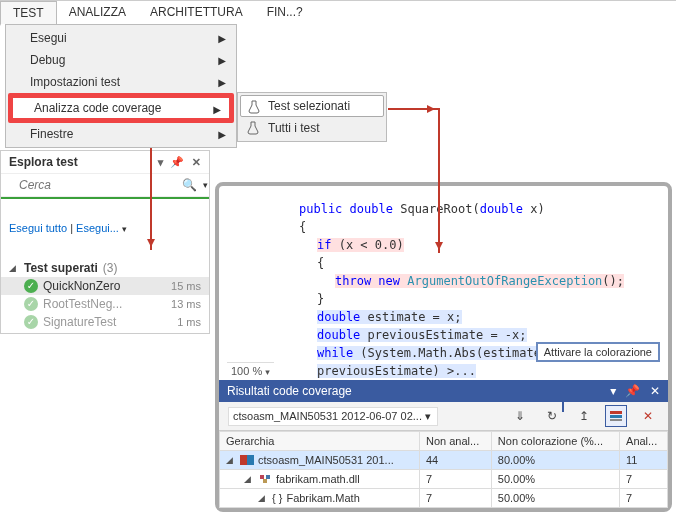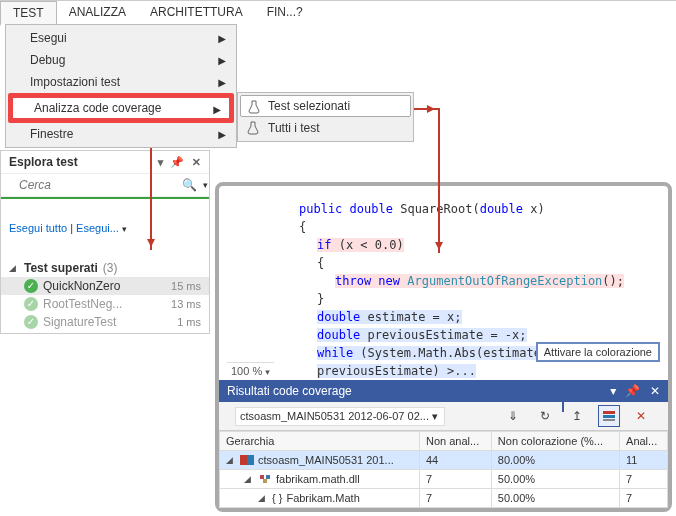--- a/index.html
+++ b/index.html
@@ -7,21 +7,21 @@
 
 .menubar { display: flex; border-top: 1px solid #ccc; }
 .menubar .item { padding: 4px 12px; cursor: pointer; }
 .menubar .item.active { border: 1px solid #bbb; border-bottom: 2px solid #fff; background: #f7f7f7; }
 
 .dropdown { position: absolute; left: 5px; top: 24px; width: 232px; background: #f0f0f0; border: 1px solid #bbb; padding: 2px; z-index: 5; }
 .dropdown .item { padding: 4px 10px 4px 22px; cursor: pointer; position: relative; }
 .dropdown .item .arrow { position: absolute; right: 8px; top: 6px; font-size: 10px; }
 .dropdown .item.hl { background: #fff; border: 5px solid #ef4444; border-radius: 2px; padding: 3px 9px 3px 21px; }
 
-.submenu { position: absolute; left: 237px; top: 92px; width: 177px; background: #f0f0f0; border: 1px solid #bbb; padding: 2px; z-index: 5; }
+.submenu { position: absolute; left: 237px; top: 92px; width: 150px; background: #f0f0f0; border: 1px solid #bbb; padding: 2px; z-index: 5; }
 .submenu .item { padding: 4px 10px 4px 28px; cursor: pointer; position: relative; }
 .submenu .item.hl { background: #fff; border: 1px solid #aaa; border-radius: 2px; padding: 3px 9px 3px 27px; }
 .submenu .ico { position: absolute; left: 6px; top: 4px; width: 14px; height: 14px; }
 
 .testexplorer { position: absolute; left: 0; top: 150px; width: 210px; border: 1px solid #ccc; }
 .te-title { padding: 4px 8px; font-weight: 600; display: flex; justify-content: space-between; align-items: center; }
 .te-title .wintools span { margin-left: 4px; cursor: pointer; color: #666; font-size: 11px; }
 .te-toolbar { padding: 3px 6px; display: flex; align-items: center; gap: 6px; border-top: 1px solid #eee; border-bottom: 1px solid #eee; }
 .te-toolbar input { flex: 1; border: none; background: transparent; font-style: italic; color: #777; font-size: 12px; outline: none; }
 .te-underline { height: 2px; background: #3aa03a; }
@@ -38,21 +38,21 @@
 .codepane { position: absolute; left: 215px; top: 182px; right: 4px; bottom: 4px; border: 4px solid #aaa; border-radius: 8px; background: #fff; }
 .code { padding: 14px 10px 10px 80px; font-family: Consolas, monospace; font-size: 12px; line-height: 18px; }
 .code .kw { color: #0000ff; }
 .code .type { color: #2b91af; }
 .code .hl-red { background: #ffe0e0; }
 .code .hl-blue { background: #dce8ff; }
 
 .coverage { position: absolute; left: 0; right: 0; bottom: 0; }
 .cv-title { background: #3a5ba0; color: #fff; padding: 4px 8px; display: flex; justify-content: space-between; align-items: center; }
 .cv-title .wintools span { margin-left: 6px; cursor: pointer; }
-.cv-toolbar { display: flex; align-items: center; background: #f3f3f3; border-bottom: 1px solid #ccc; padding: 3px 16px; gap: 10px; }
+.cv-toolbar { display: flex; align-items: center; background: #f3f3f3; border-bottom: 1px solid #ccc; padding: 3px 9px; gap: 10px; }
 .cv-toolbar .dropdown-field { flex: 0 0 210px; padding: 2px 4px; border: 1px solid #ddd; background: #fff; font-size: 11px; white-space: nowrap; overflow: hidden; cursor: pointer; }
 .cv-toolbar .tbtn { width: 22px; height: 22px; display: inline-flex; align-items: center; justify-content: center; cursor: pointer; color: #444; }
 .cv-toolbar .tbtn.hl { border: 1px solid #3a5ba0; background: #e8eefb; }
 
 .cv-table { width: 100%; border-collapse: collapse; font-size: 11px; }
 .cv-table th, .cv-table td { border: 1px solid #dcdcdc; padding: 3px 6px; text-align: left; }
 .cv-table th { background: #f7f7f7; font-weight: normal; }
 .cv-table .tree-cell { display: flex; align-items: center; gap: 4px; }
 .cv-table .exp { font-size: 9px; color: #555; width: 10px; }
 .cv-table .ind1 { width: 14px; } .cv-table .ind2 { width: 28px; }

